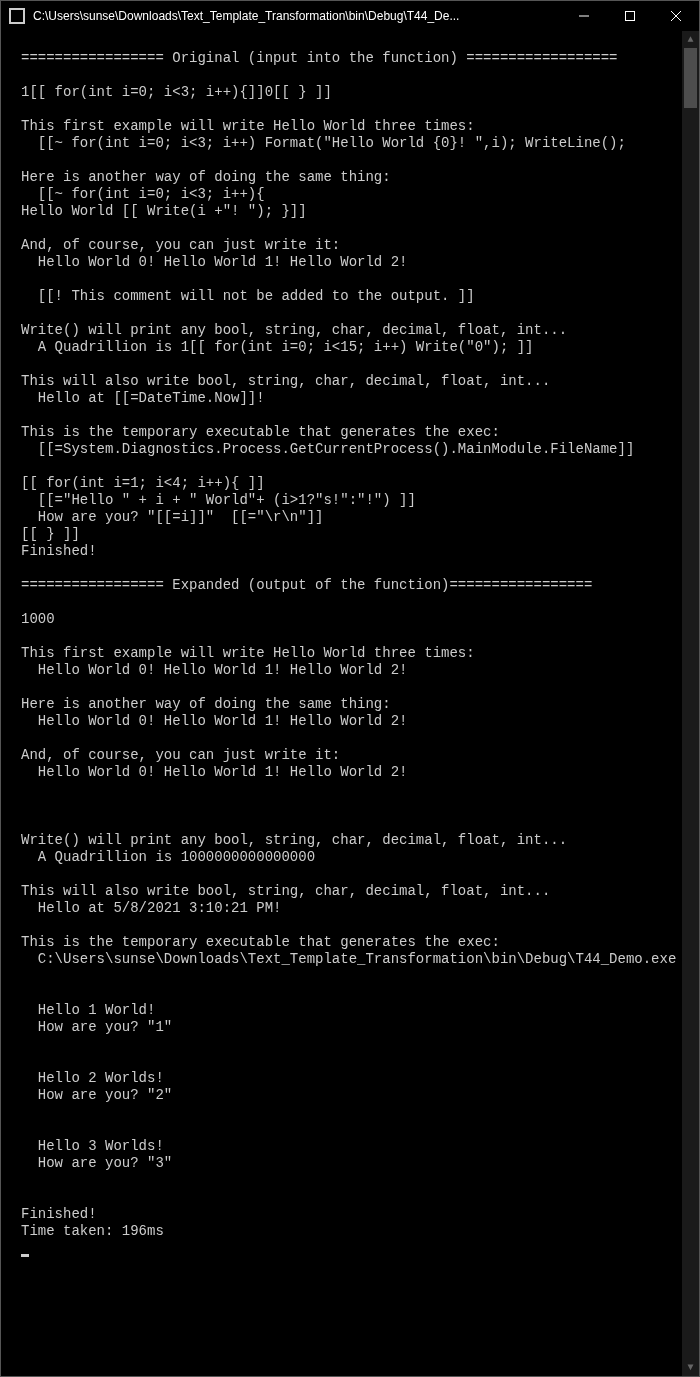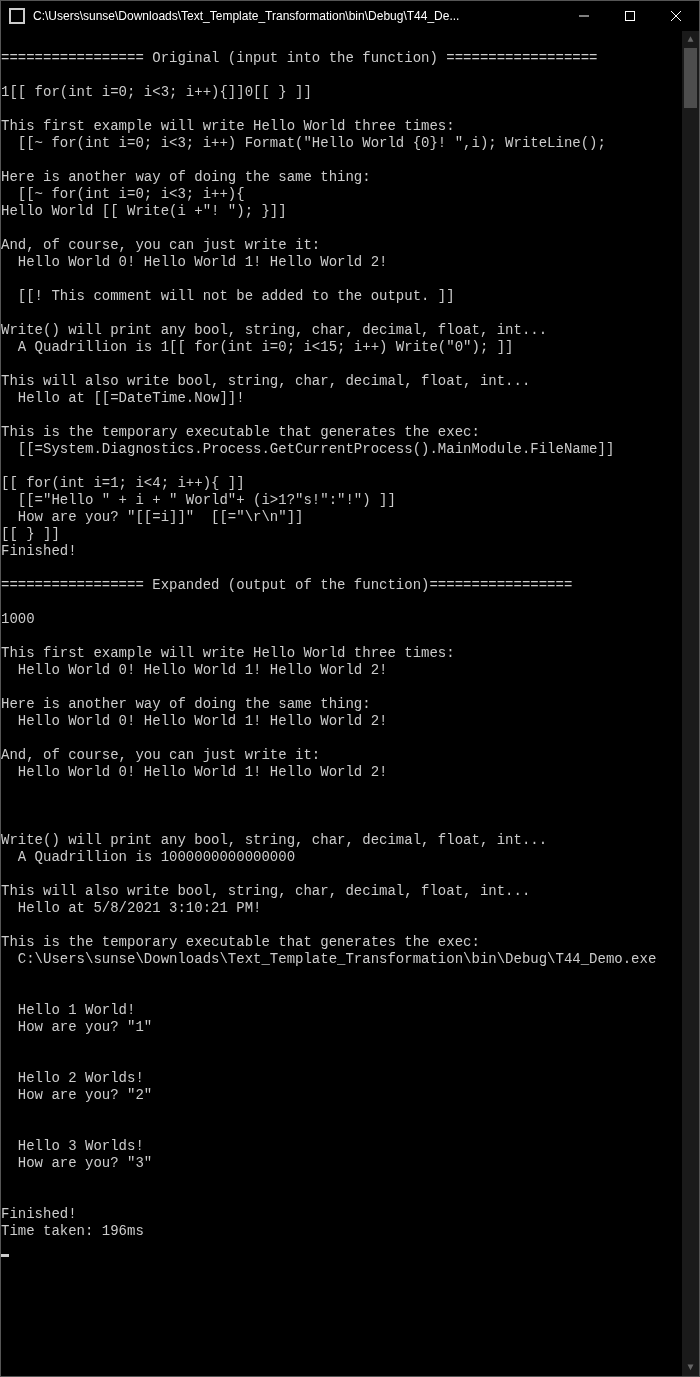--- a/index.html
+++ b/index.html
@@ -52,20 +52,21 @@
       position: relative;
     }
     .console {
       flex: 1;
       color: #ccc;
       font-size: 14px;
       line-height: 17px;
       white-space: pre;
       padding: 2px 0 16px 0;
       overflow: hidden;
+      margin-left: 20px;
     }
     .scrollbar {
       width: 17px;
       background: #1a1a1a;
       position: relative;
     }
     .scroll-up, .scroll-down {
       position: absolute;
       left: 0; width: 17px; height: 17px;
       display: flex; align-items: center; justify-content: center;

